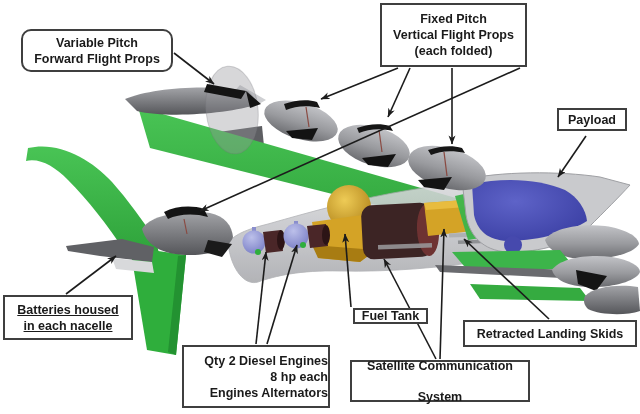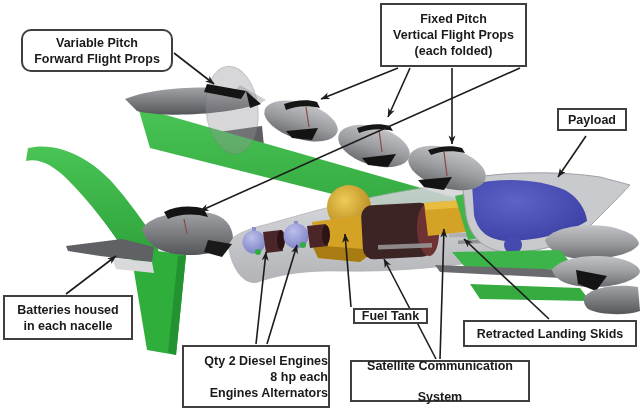--- a/index.html
+++ b/index.html
@@ -173,21 +173,21 @@
   <div class="callout" style="left:380px;top:3px;width:147px;height:64px;">
     <span>Fixed Pitch</span>
     <span>Vertical Flight Props</span>
     <span>(each folded)</span>
   </div>
 
   <div class="callout" style="left:557px;top:108px;width:70px;height:23px;">
     <span>Payload</span>
   </div>
 
-  <div class="callout" style="left:3px;top:295px;width:130px;height:45px;">
+  <div class="callout" style="left:3px;top:295px;width:130px;height:45px;text-decoration:underline;">
     <span>Batteries housed</span>
     <span>in each nacelle</span>
   </div>
 
   <div class="callout" style="left:182px;top:345px;width:148px;height:63px;align-items:flex-end;">
     <span>Qty 2 Diesel Engines</span>
     <span>8 hp each</span>
     <span>Engines Alternators</span>
   </div>
 

